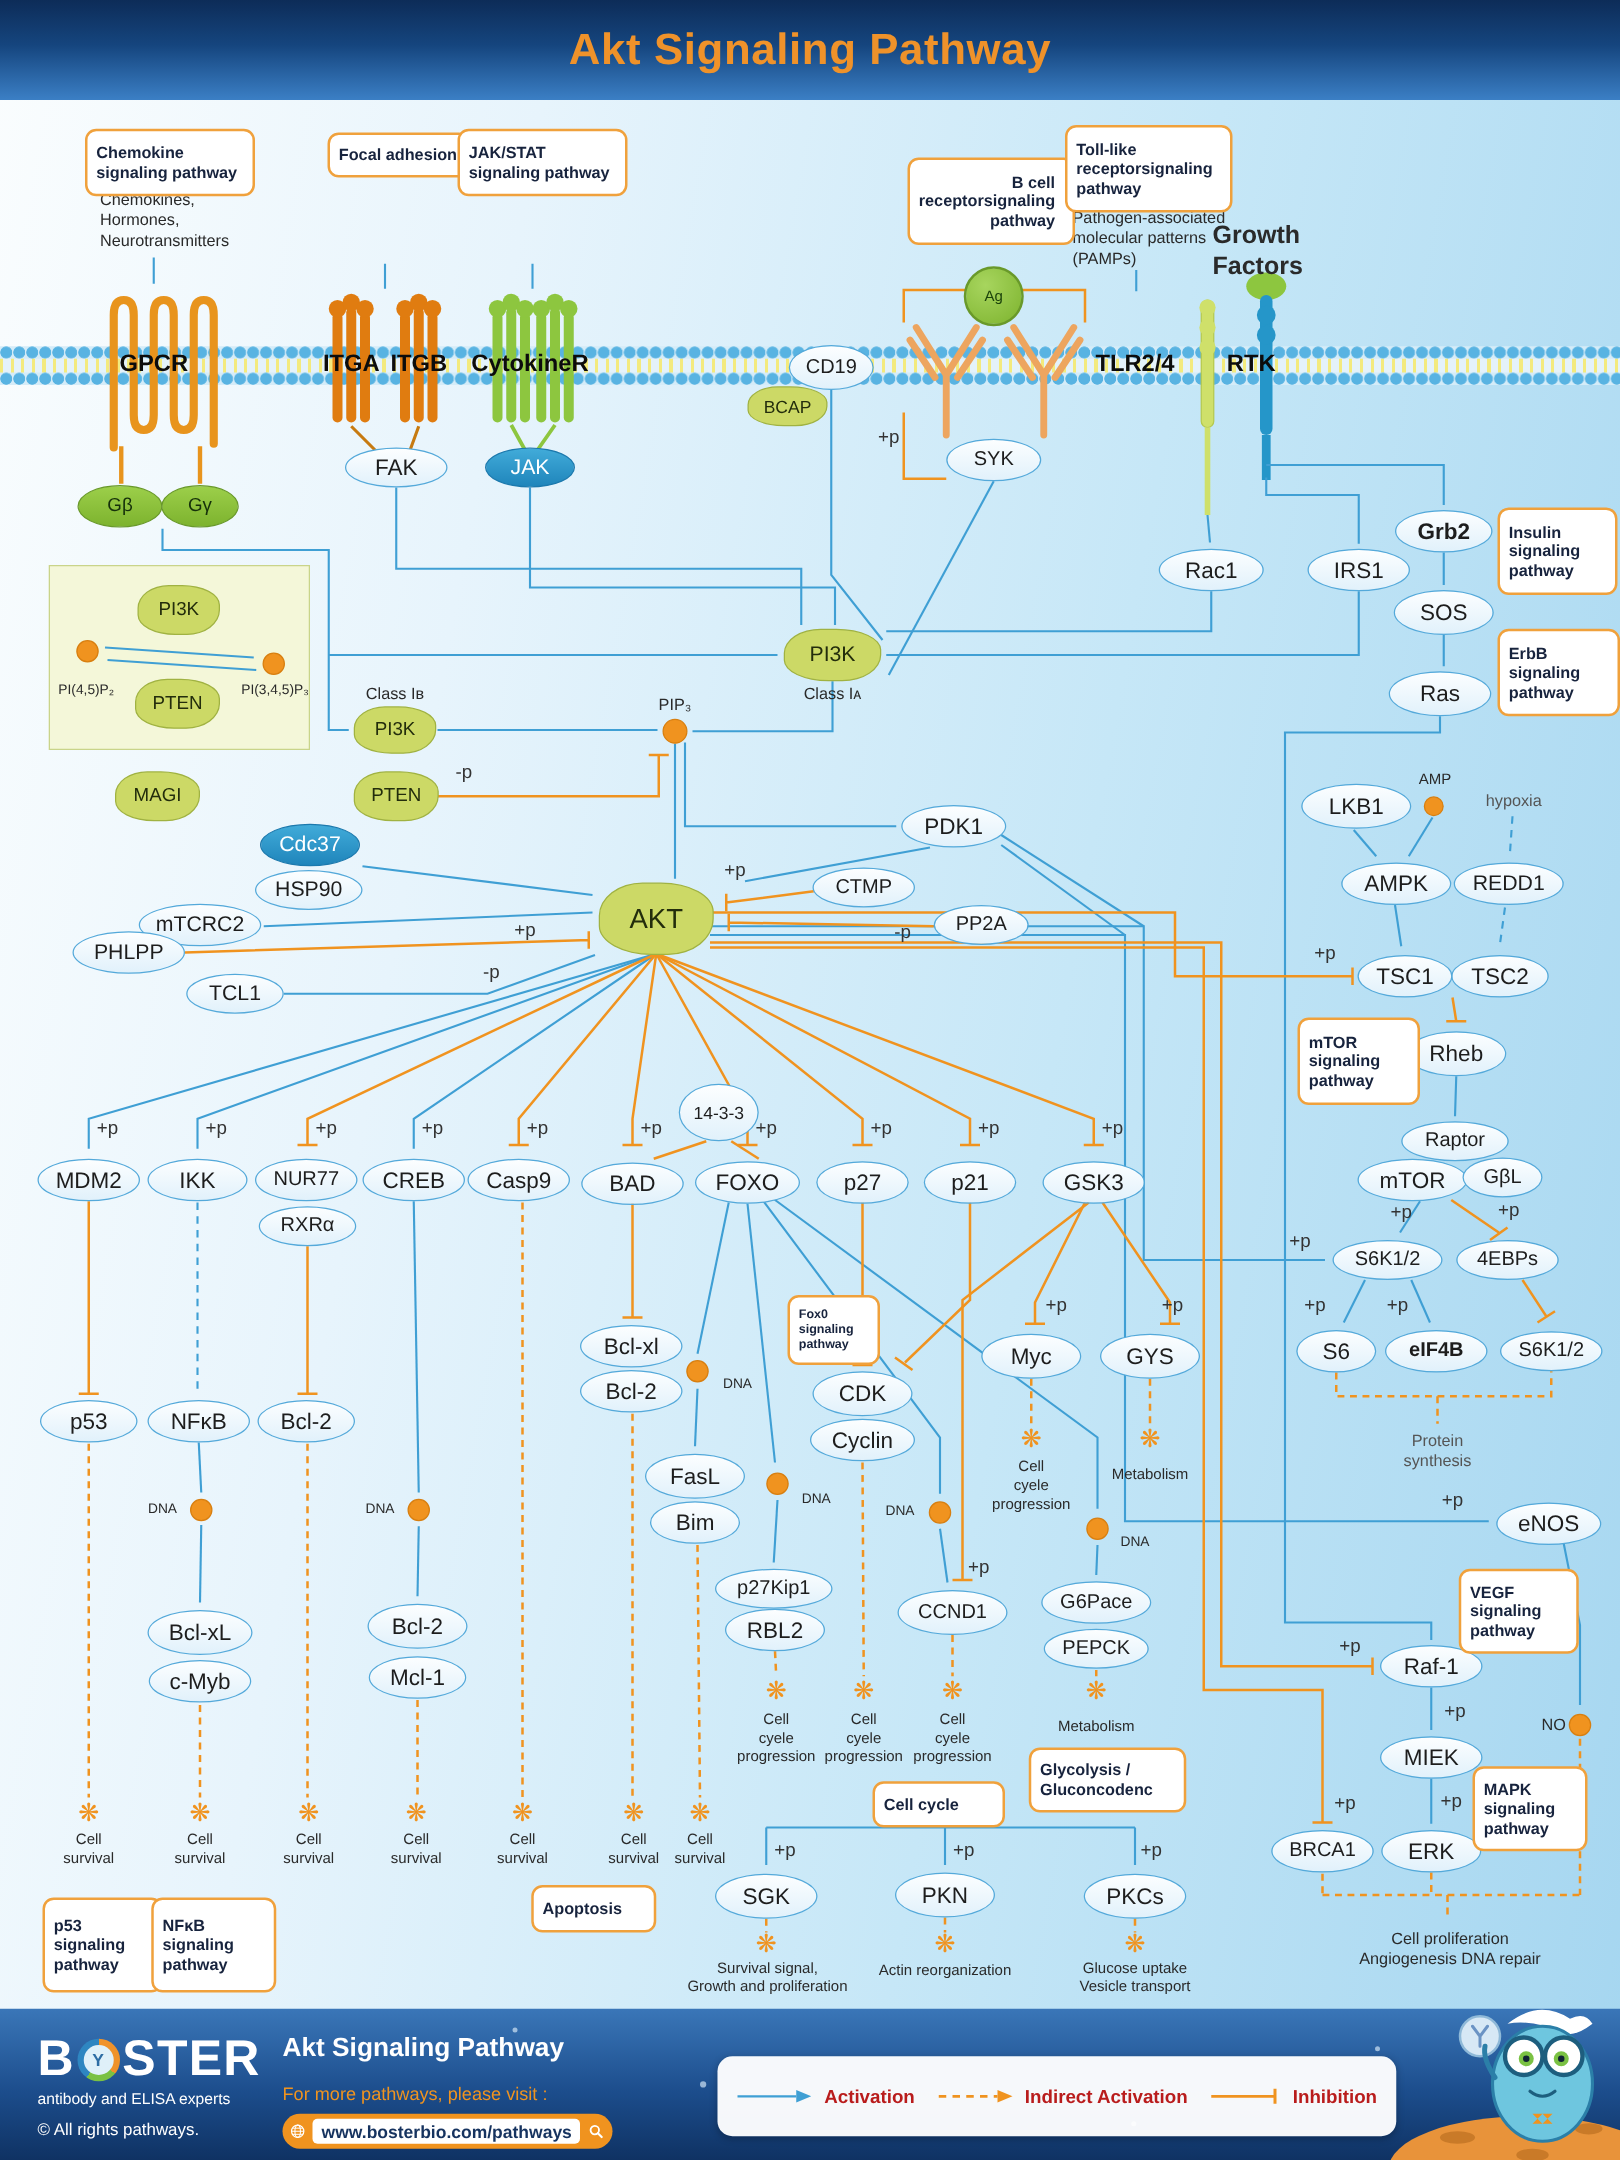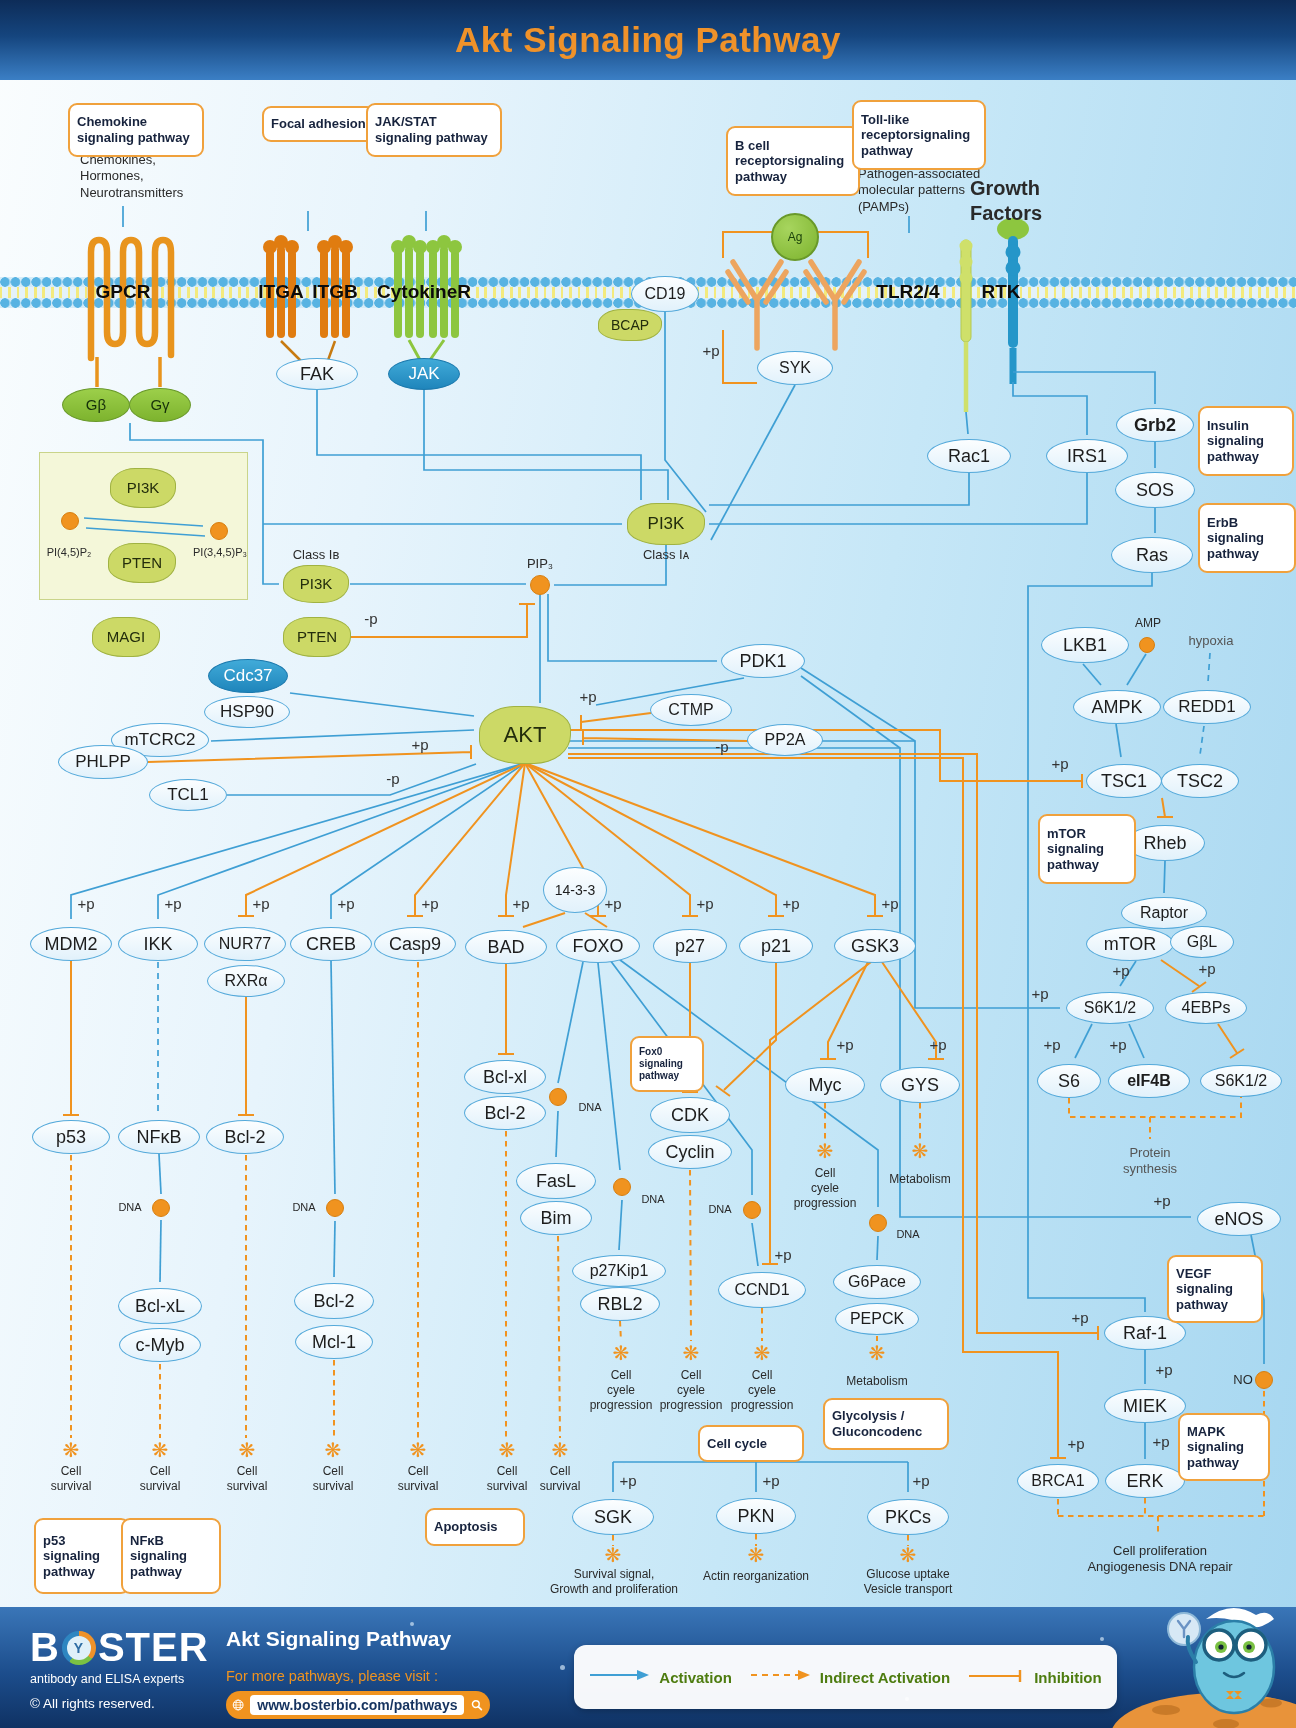--- a/index.html
+++ b/index.html
@@ -23,21 +23,21 @@
     color:#2e6da4;font-size:14px;font-weight:bold;font-style:normal}
   #logo .tag{font-size:12.5px;margin-top:2px}
   #logo .rights{font-size:13.5px;margin-top:10px}
   #fmid{position:absolute;left:226px;top:20px;color:#fff}
   #fmid .t{font-size:21px;font-weight:bold}
   #fmid .v{color:#f0931f;font-size:14.5px;margin-top:17px}
   #urlpill{display:flex;align-items:center;gap:6px;margin-top:7px;background:#f0931f;border-radius:14px;padding:3px 6px;width:252px;cursor:pointer}
   #urlpill .ubox{background:#fff;border-radius:4px;color:#16335f;font-size:14px;font-weight:bold;padding:2px 7px;white-space:nowrap}
   #legend{position:absolute;left:574px;top:38px;width:543px;height:64px;background:rgba(255,255,255,.96);
     border-radius:12px;display:flex;align-items:center;justify-content:center;gap:18px;box-shadow:0 2px 6px rgba(0,0,0,.25)}
-  .litem{display:flex;gap:8px;color:#4d7c0f;font-size:15px;font-weight:bold}
+  .litem{display:flex;align-items:center;gap:8px;color:#b91c1c;font-size:15px;font-weight:bold}
   
   .node{position:absolute;display:flex;align-items:center;justify-content:center;text-align:center;
     color:#1d1d1d;transform:translate(-50%,-50%);border-radius:50%;z-index:4;line-height:1.02}
   .e{background:linear-gradient(180deg,#fcfeff,#e1f1fb);border:1.6px solid #54a9da}
   .eb{background:linear-gradient(180deg,#41abd9,#1f85bb);border:1.6px solid #1c79ad;color:#fff}
   .g{background:linear-gradient(180deg,#9ccf4a,#7db32e);border:1.6px solid #69992a;color:#15300a}
   .ag{background:radial-gradient(circle at 35% 30%,#a7d55e,#7db32e);border:2px solid #69992a;border-radius:50%;color:#1c440b}
   .p{background:#ccd966;border:1.6px solid #a0b242;color:#232d0c;border-radius:38% 46% 40% 46%/46% 40% 50% 40%}
   .dot{position:absolute;transform:translate(-50%,-50%);background:#f0931f;border:1.5px solid #d87f10;border-radius:50%;z-index:5}
   .pbox{position:absolute;background:#fff;border:2px solid #f0a13c;border-radius:9px;color:#17233d;
@@ -266,21 +266,21 @@
       <div class="mlabel" style="left: 424px; top: 292px;">CytokineR</div>
       <div class="mlabel" style="left: 908px; top: 292px;">TLR2/4</div>
       <div class="mlabel" style="left: 1001px; top: 292px;">RTK</div>
     </div>
     <div id="c-boxes">
       <div class="pbox" style="left: 68px; top: 103px; width: 118px; height: 44px; font-size: 13px;">Chemokine
 signaling pathway</div>
       <div class="pbox" style="left: 262px; top: 106px; width: 96px; height: 26px; font-size: 13px;">Focal adhesion</div>
       <div class="pbox" style="left: 366px; top: 103px; width: 118px; height: 44px; font-size: 13px;">JAK/STAT
 signaling pathway</div>
-      <div class="pbox" style="left: 726px; top: 126px; width: 116px; height: 60px; font-size: 13px;">B cell
+      <div class="pbox" style="left: 726px; top: 126px; width: 116px; height: 60px; font-size: 13px; text-align: right;">B cell
 receptorsignaling
 pathway</div>
       <div class="pbox" style="left: 852px; top: 100px; width: 116px; height: 60px; font-size: 13px;">Toll-like
 receptorsignaling
 pathway</div>
       <div class="pbox" style="left: 1198px; top: 406px; width: 78px; height: 60px; font-size: 13px;">Insulin
 signaling
 pathway</div>
       <div class="pbox" style="left: 1198px; top: 503px; width: 80px; height: 60px; font-size: 13px;">ErbB
 signaling
@@ -532,21 +532,21 @@
     <span class="star" style="left:300px;top:95px;width:4px;height:4px"></span>
     <div id="logo">
       <div class="row">
         <span>B</span>
         <span class="ring">
             <i>Y</i>
           </span>
         <span>STER</span>
       </div>
       <div class="tag">antibody and ELISA experts</div>
-      <div class="rights">© All rights reserved.</div>
+      <div class="rights">© All rights pathways.</div>
     </div>
     <div id="fmid">
       <div class="t">Akt Signaling Pathway</div>
       <div class="v">For more pathways, please visit :</div>
       <div id="urlpill">
         <svg width="20" height="20" viewBox="0 0 20 20">
           <circle cx="10" cy="10" r="8" fill="none" stroke="#fff" stroke-width="1.6"></circle>
           <ellipse cx="10" cy="10" rx="3.6" ry="8" fill="none" stroke="#fff" stroke-width="1.4"></ellipse>
           <path d="M2,10 H18 M3.2,6 H16.8 M3.2,14 H16.8" stroke="#fff" stroke-width="1.3"></path>
         </svg>

